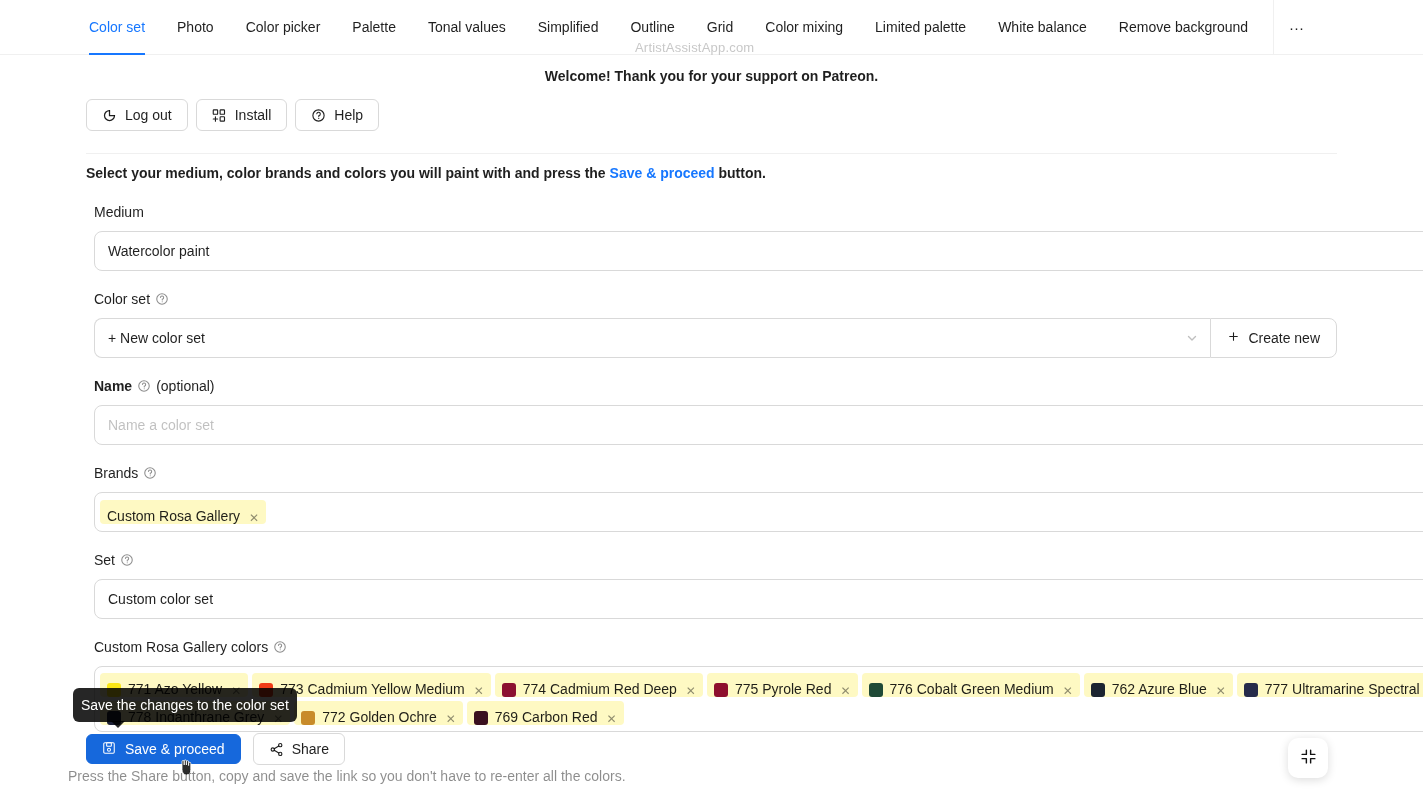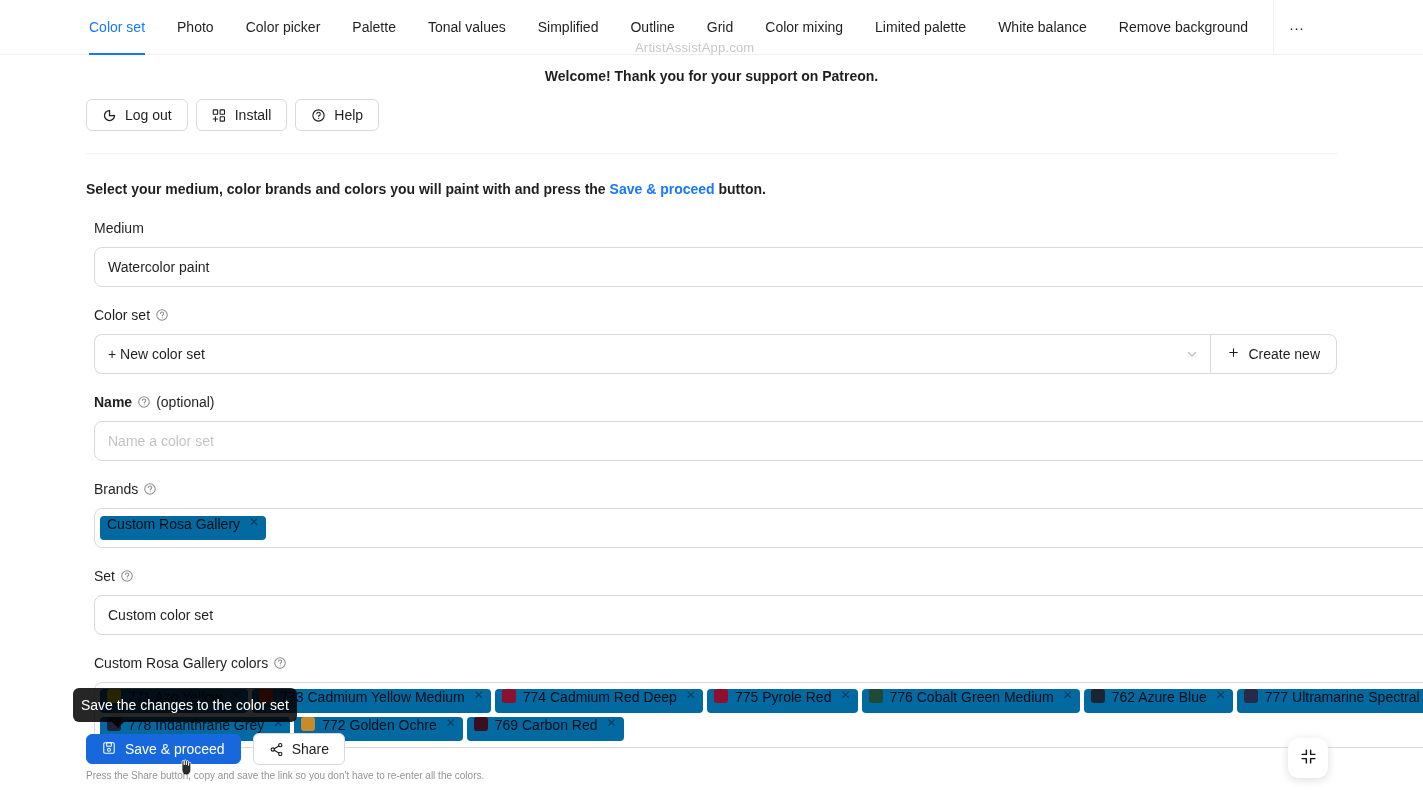--- a/index.html
+++ b/index.html
@@ -82,21 +82,21 @@
   }
   .btn svg { display: block; }
 
   .divider {
     margin: 22px 0 0 0;
     border-top: 1px solid #f0f0f0;
   }
 
   .instructions {
     font-size: 14px; font-weight: bold;
-    margin-top: 24px;
+    margin-top: 8px;
     line-height: 22px;
   }
   .instructions .link { color: #1677ff; font-weight: bold; }
 
   .field { margin-top: 17px; margin-left: 8px; }
   .field-label {
     font-size: 14px;
     color: rgba(0,0,0,0.88);
     line-height: 22px;
     display: flex; align-items: center; gap: 5px;
@@ -152,25 +152,25 @@
   }
 
   
   .select.tags {
     padding: 4px 30px 4px 5px;
     flex-wrap: wrap;
     align-content: center;
     gap: 0;
   }
   .tag {
-    display: inline-flex; align-items: flex-start; gap: 7px;
+    display: inline-flex; align-items: flex-end; gap: 7px;
     height: 24px;
     margin: 2px 4px 2px 0;
     padding: 0 5px 0 7px;
-    background: #0369a1;
+    background: #fef9c3;
     border-radius: 4px;
     font-size: 14px;
     color: rgba(0,0,0,0.88);
     white-space: nowrap;
   }
   .tag .swatch {
     width: 14px; height: 14px; border-radius: 3px;
     flex: none;
     display: inline-block;
   }
@@ -228,22 +228,22 @@
     position: relative;
   }
   .cursor-hand {
     position: absolute;
     left: 92px; top: 23px;
     width: 16px; height: 18px;
     pointer-events: none;
   }
   .hint {
     position: absolute;
-    left: 86px; top: 765px;
-    font-size: 10px;
+    left: 68px; top: 765px;
+    font-size: 14px;
     color: rgba(0,0,0,0.45);
     line-height: 22px;
   }
 
   .fab {
     position: absolute;
     left: 1288px; top: 738px;
     width: 40px; height: 40px;
     background: #fff;
     border-radius: 10px;

